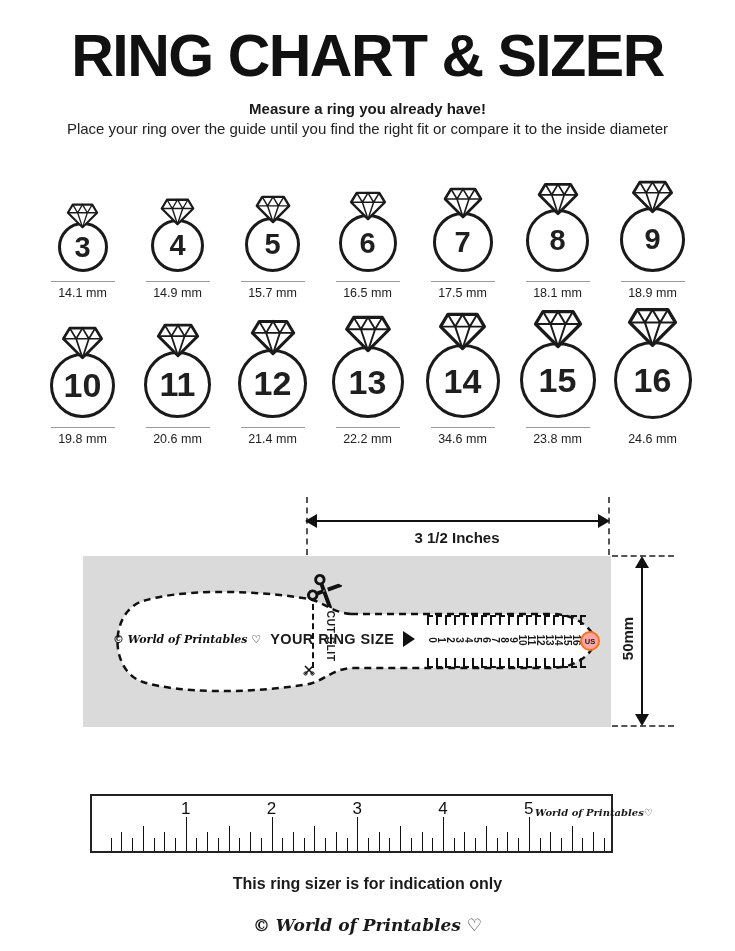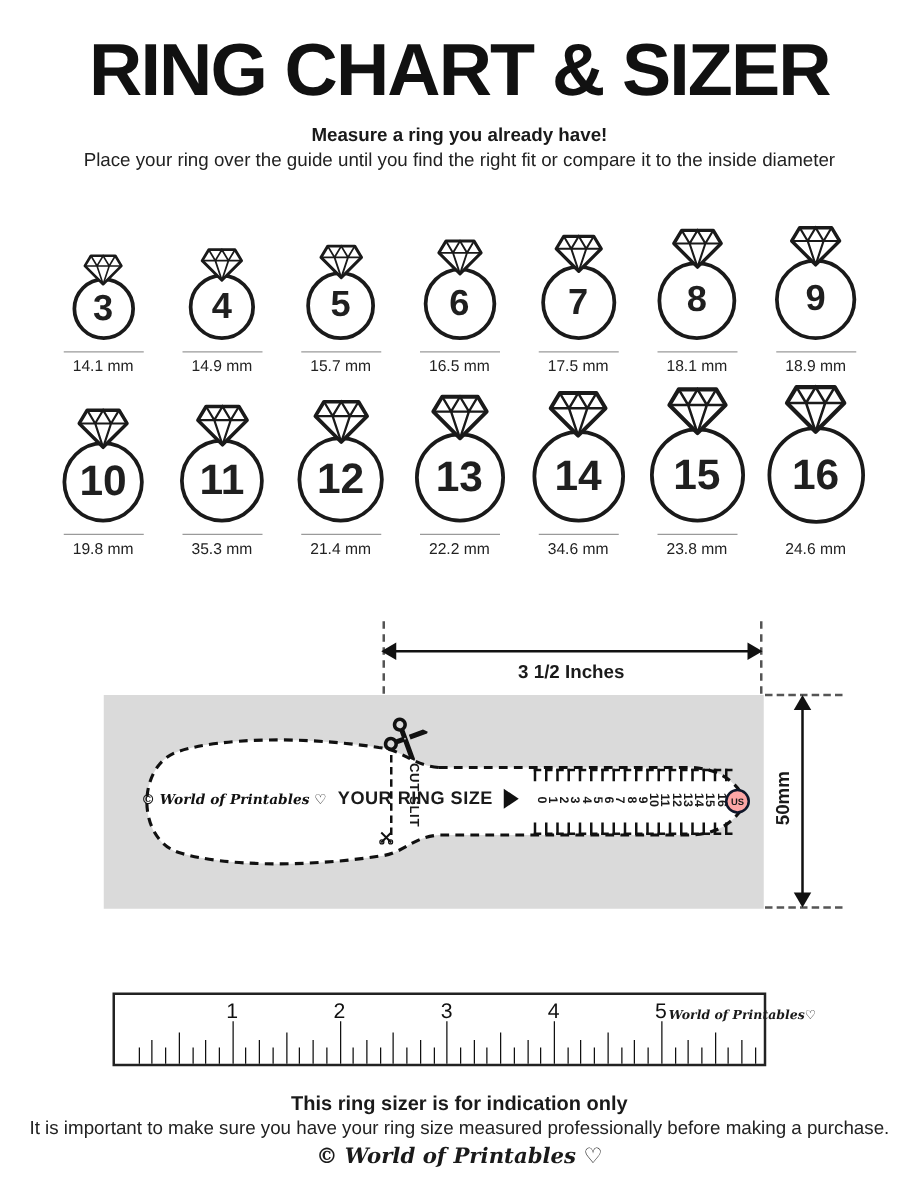--- a/index.html
+++ b/index.html
@@ -47,21 +47,21 @@
 
   #cut-slit-line { position:absolute; left:229px; top:48px; height:64px; width:0; border-left:2.5px dashed #111; }
   #cut-slit-label { position:absolute; left:212px; top:74px; width:72px; text-align:center; font-size:10.5px; font-weight:700; letter-spacing:.5px; transform:rotate(90deg); }
   #scissors-icon { position:absolute; left:224px; top:18px; transform:rotate(25deg); }
   #slit-mark { position:absolute; left:220px; top:108px; }
 
   .tick { position:absolute; width:6px; height:10px; }
   .tick.top { border-left:2px solid #111; border-top:2px solid #111; top:59px; }
   .tick.bot { border-left:2px solid #111; border-bottom:2px solid #111; top:102px; }
   .scale-num { position:absolute; top:74px; width:20px; height:20px; line-height:20px; text-align:center; font-size:10px; font-weight:700; transform:rotate(90deg); }
-  #us-badge { position:absolute; left:497px; top:75px; width:20px; height:20px; border:2px solid #0f172a; border-radius:50%; background:#fca5a5; display:flex; align-items:center; justify-content:center; font-size:7.5px; font-weight:700; }
+  #us-badge { position:absolute; left:497px; top:75px; width:20px; height:20px; border:2px solid #f97316; border-radius:50%; background:#fca5a5; display:flex; align-items:center; justify-content:center; font-size:7.5px; font-weight:700; }
 
   .hguide { border-top:2px dashed #555; height:0; width:62px; }
   #guide-h-top { left:612px; top:555px; }
   #guide-h-bot { left:612px; top:725px; }
   #harrow-line { left:641px; top:564px; width:2px; height:155px; background:#111; }
   #harrow-tri-t { left:635px; top:556px; border-left:7px solid transparent; border-right:7px solid transparent; border-bottom:12px solid #111; }
   #harrow-tri-b { left:635px; top:714px; border-left:7px solid transparent; border-right:7px solid transparent; border-top:12px solid #111; }
   #height-label { left:592px; top:630px; width:70px; text-align:center; font-size:15px; font-weight:700; transform:rotate(-90deg); }
 
   
@@ -181,21 +181,21 @@
       </div>
       <div class="ring-cell">
         <div class="ring-icon">
           <svg class="diamond" width="44" height="35" viewBox="0 0 40 32">
             <path d="M8 2 H32 L38 12 L20 30 L2 12 Z" fill="#fff" stroke="#1a1a1a" stroke-width="2.6" stroke-linejoin="round"></path>
             <path d="M2 12 H38 M8 2 L14 12 L20 2 L26 12 L32 2 M14 12 L20 30 M26 12 L20 30" fill="none" stroke="#1a1a1a" stroke-width="1.6"></path>
           </svg>
           <div class="ring-circle" style="width:67px;height:67px;font-size:34px">11</div>
         </div>
         <div class="size-underline"></div>
-        <div class="diam-label">35.3 mm</div>
+        <div class="diam-label">20.6 mm</div>
       </div>
       <div class="ring-cell">
         <div class="ring-icon">
           <svg class="diamond" width="46" height="37" viewBox="0 0 40 32">
             <path d="M8 2 H32 L38 12 L20 30 L2 12 Z" fill="#fff" stroke="#1a1a1a" stroke-width="2.6" stroke-linejoin="round"></path>
             <path d="M2 12 H38 M8 2 L14 12 L20 2 L26 12 L32 2 M14 12 L20 30 M26 12 L20 30" fill="none" stroke="#1a1a1a" stroke-width="1.6"></path>
           </svg>
           <div class="ring-circle" style="width:69px;height:69px;font-size:34px">12</div>
         </div>
         <div class="size-underline"></div>
@@ -393,16 +393,15 @@
       <div class="rtick" style="left: 447.52px; height: 13px;"></div>
       <div class="rtick" style="left: 458.24px; height: 19px;"></div>
       <div class="rtick" style="left: 468.96px; height: 13px;"></div>
       <div class="rtick" style="left: 479.68px; height: 25px;"></div>
       <div class="rtick" style="left: 490.4px; height: 13px;"></div>
       <div class="rtick" style="left: 501.12px; height: 19px;"></div>
       <div class="rtick" style="left: 511.84px; height: 13px;"></div>
     </div>
 
   <div class="abs" id="footer-bold">This ring sizer is for indication only</div>
-  <div class="abs" id="footer-text">It is important to make sure you have your ring size measured professionally before making a purchase.</div>
   <div class="abs script" id="footer-brand">© World of Printables ♡</div>
 
 </div>
 
 </body></html>

